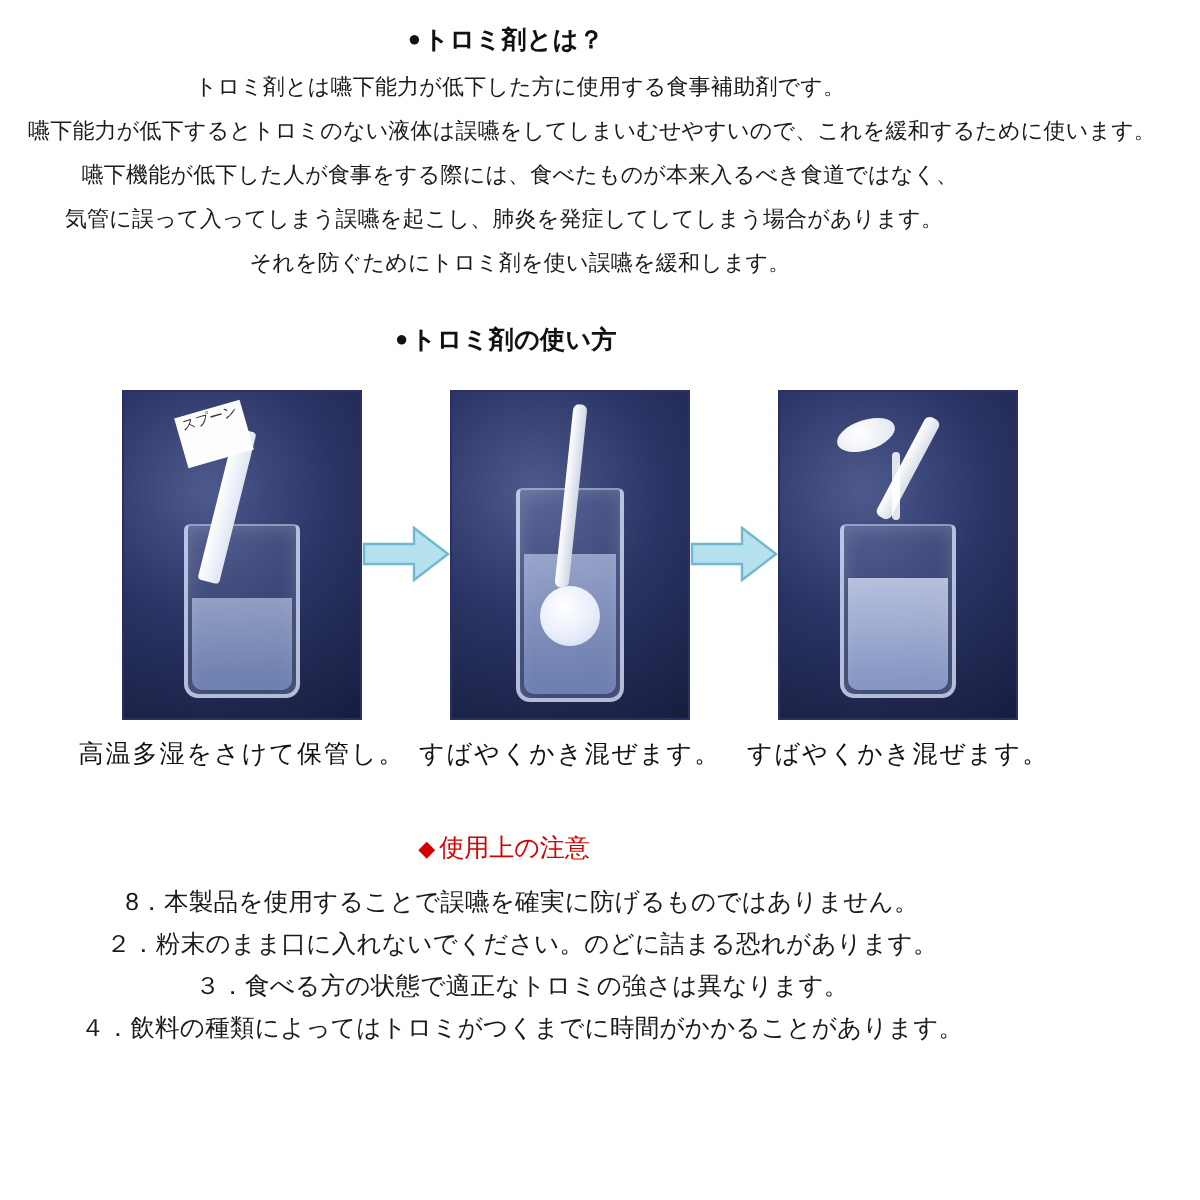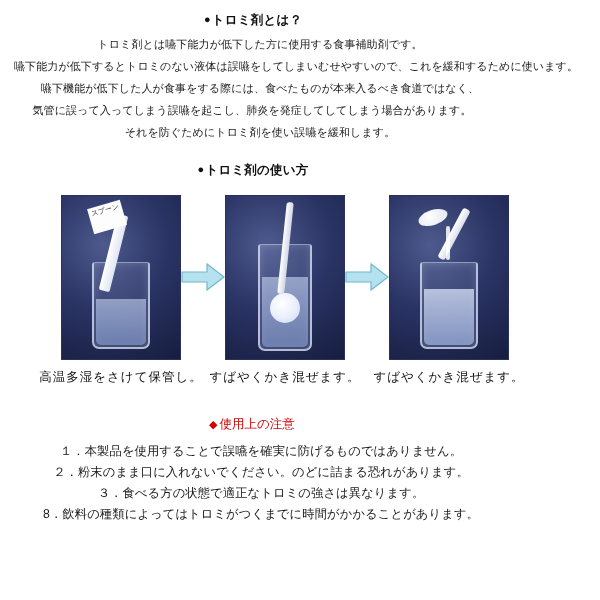--- a/index.html
+++ b/index.html
@@ -295,19 +295,19 @@
       <div class="caption">すばやくかき混ぜます。</div>
     </div>
 
   </div>
 
   <div class="caution-head">
     <span class="diamond">◆</span><span>使用上の注意</span>
   </div>
 
   <ul class="caution-list">
-    <li>１．本製品を使用することで誤嚥を確実に防げるものではありません。</li>
+    <li>8．本製品を使用することで誤嚥を確実に防げるものではありません。</li>
     <li>２．粉末のまま口に入れないでください。のどに詰まる恐れがあります。</li>
     <li>３．食べる方の状態で適正なトロミの強さは異なります。</li>
-    <li>8．飲料の種類によってはトロミがつくまでに時間がかかることがあります。</li>
+    <li>４．飲料の種類によってはトロミがつくまでに時間がかかることがあります。</li>
   </ul>
 
 </div>
 
 </body></html>

